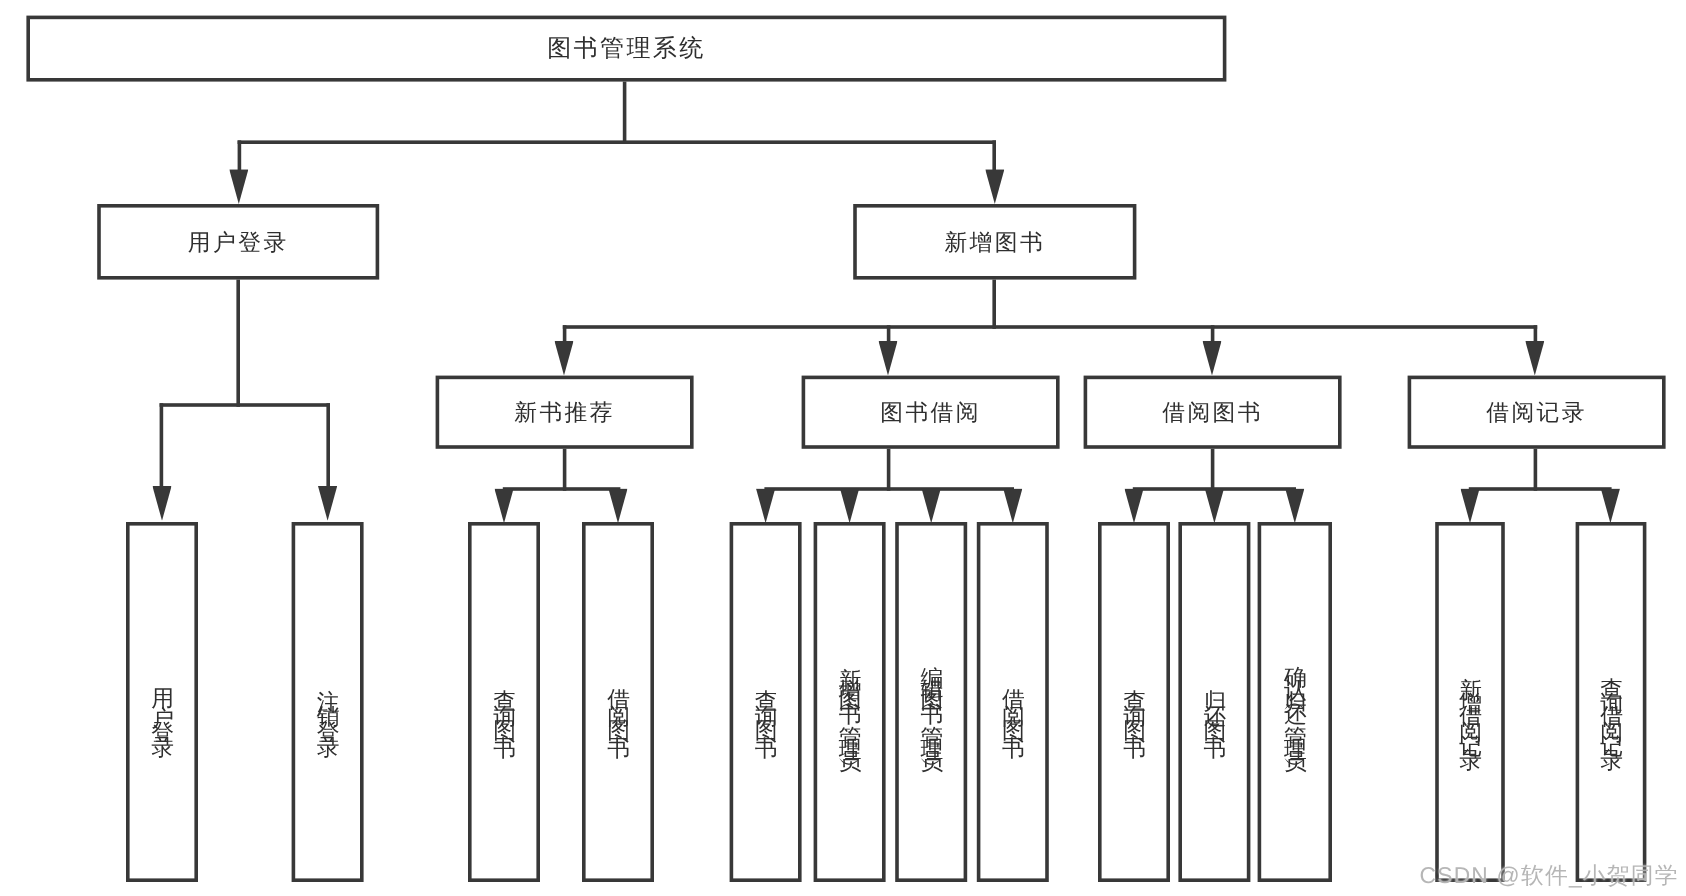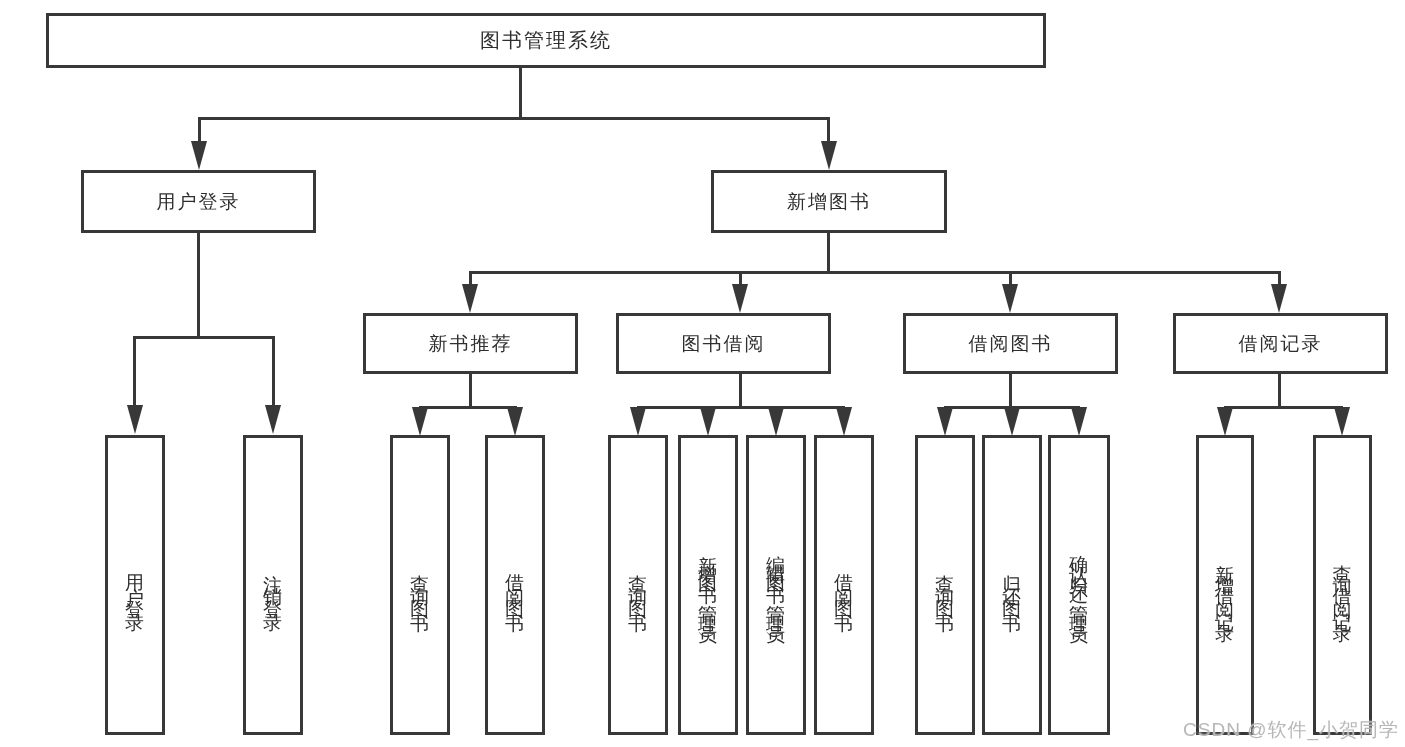--- a/index.html
+++ b/index.html
@@ -20,21 +20,21 @@
     background: #ffffff;
     border: 3px solid #383838;
     color: #2f2f2f;
     display: flex;
     align-items: center;
     justify-content: center;
     font-size: 19px;
     letter-spacing: 2px;
     text-align: center;
   }
-  .node.root { font-size: 20px; margin-left: 24px; }
+  .node.root { font-size: 20px; }
 
   .vnode {
     position: absolute;
     background: #ffffff;
     border: 3px solid #383838;
     color: #2f2f2f;
     display: flex;
     align-items: center;
     justify-content: center;
     writing-mode: vertical-rl;
@@ -104,21 +104,21 @@
   <div class="vline" style="left:469px; top:271px; height:16px;"></div>
   <div class="vline" style="left:739px; top:271px; height:16px;"></div>
   <div class="vline" style="left:1009px; top:271px; height:16px;"></div>
   <div class="vline" style="left:1278px; top:271px; height:16px;"></div>
   <div class="arrow" style="left:462px; top:284px;"></div>
   <div class="arrow" style="left:732px; top:284px;"></div>
   <div class="arrow" style="left:1002px; top:284px;"></div>
   <div class="arrow" style="left:1271px; top:284px;"></div>
 
   <div class="node" style="left:363px; top:313px; width:215px; height:61px;">新书推荐</div>
-  <div class="node" style="left:616px; top:313px; width:215px; height:61px;">图书借阅</div>
+  <div class="node" style="left:668px; top:313px; width:215px; height:61px;">图书借阅</div>
   <div class="node" style="left:903px; top:313px; width:215px; height:61px;">借阅图书</div>
   <div class="node" style="left:1173px; top:313px; width:215px; height:61px;">借阅记录</div>
 
   <div class="vline" style="left:469px; top:374px; height:35px;"></div>
   <div class="hline" style="left:419px; top:406px; width:98px;"></div>
   <div class="arrow" style="left:412px; top:407px;"></div>
   <div class="arrow" style="left:507px; top:407px;"></div>
 
   <div class="vline" style="left:739px; top:374px; height:35px;"></div>
   <div class="hline" style="left:637px; top:406px; width:208px;"></div>

